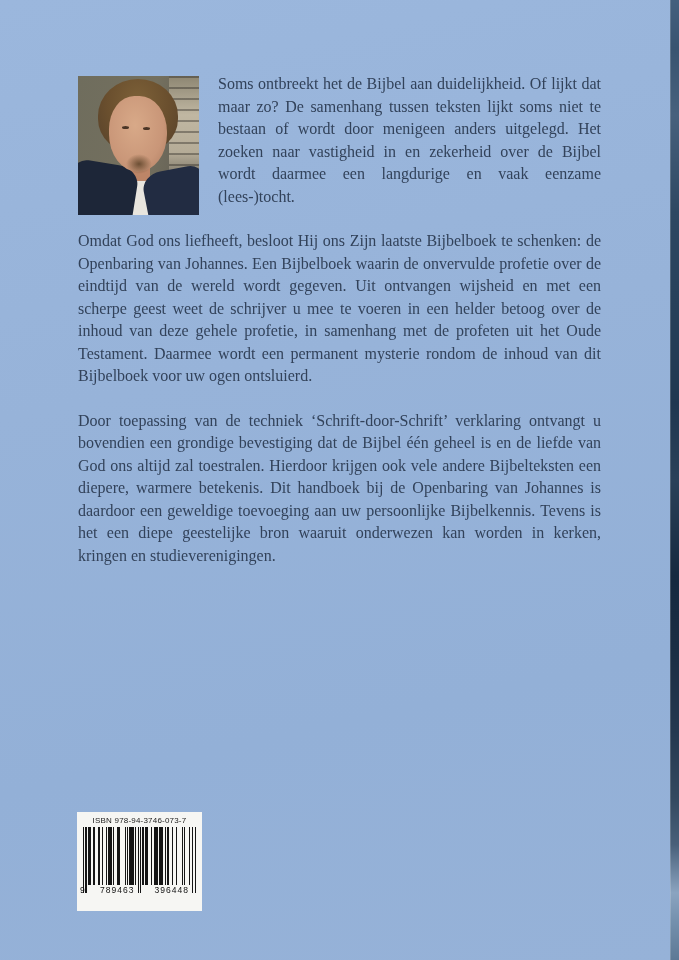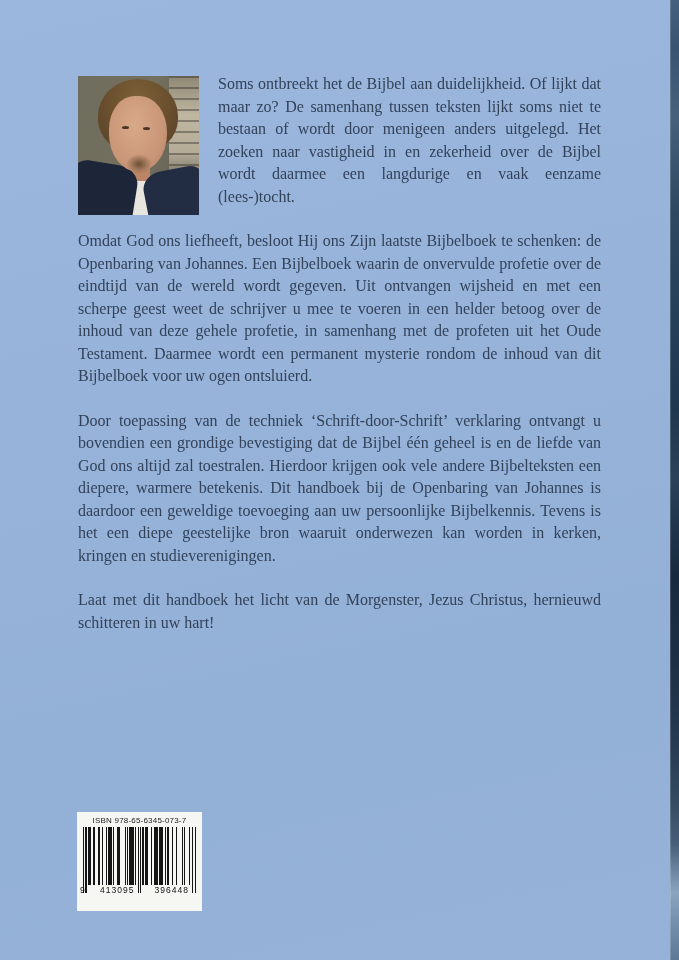--- a/index.html
+++ b/index.html
@@ -108,25 +108,24 @@
         <div class="ph-jacket-l"></div>
         <div class="ph-jacket-r"></div>
         <div class="ph-face"></div>
         <div class="ph-eyes"></div>
         <div class="ph-goatee"></div>
       </div>
       <p>Soms ontbreekt het de Bijbel aan duidelijkheid. Of lijkt dat maar zo? De samenhang tussen teksten lijkt soms niet te bestaan of wordt door menigeen anders uitgelegd. Het zoeken naar vastigheid in en zekerheid over de Bijbel wordt daarmee een langdurige en vaak eenzame (lees-)tocht.</p>
     </div>
     <p>Omdat God ons liefheeft, besloot Hij ons Zijn laatste Bijbelboek te schenken: de Openbaring van Johannes. Een Bijbelboek waarin de onvervulde profetie over de eindtijd van de wereld wordt gegeven. Uit ontvangen wijsheid en met een scherpe geest weet de schrijver u mee te voeren in een helder betoog over de inhoud van deze gehele profetie, in samenhang met de profeten uit het Oude Testament. Daarmee wordt een permanent mysterie rondom de inhoud van dit Bijbelboek voor uw ogen ontsluierd.</p>
     <p>Door toepassing van de techniek ‘Schrift-door-Schrift’ verklaring ontvangt u bovendien een grondige bevestiging dat de Bijbel één geheel is en de liefde van God ons altijd zal toestralen. Hierdoor krijgen ook vele andere Bijbelteksten een diepere, warmere betekenis. Dit handboek bij de Openbaring van Johannes is daardoor een geweldige toevoeging aan uw persoonlijke Bijbelkennis. Tevens is het een diepe geestelijke bron waaruit onderwezen kan worden in kerken, kringen en studieverenigingen.</p>
-    <p>Laat met dit handboek het licht van de Morgenster, Jezus Christus, hernieuwd schitteren in uw hart!</p>
   </div>
 
   <div class="barcode-box">
-    <div class="isbn-label">ISBN 978-65-6345-073-7</div>
+    <div class="isbn-label">ISBN 978-94-3746-073-7</div>
     <div class="bars">
         <span style="width: 1.18947px; height: 66px; background: rgb(21, 21, 21);"></span>
         <span style="width: 1.18947px; height: 66px; background: transparent;"></span>
         <span style="width: 1.18947px; height: 66px; background: rgb(21, 21, 21);"></span>
         <span style="width: 1.18947px; height: 58px; background: transparent;"></span>
         <span style="width: 1.18947px; height: 58px; background: rgb(21, 21, 21);"></span>
         <span style="width: 1.18947px; height: 58px; background: rgb(21, 21, 21);"></span>
         <span style="width: 1.18947px; height: 58px; background: rgb(21, 21, 21);"></span>
         <span style="width: 1.18947px; height: 58px; background: transparent;"></span>
         <span style="width: 1.18947px; height: 58px; background: rgb(21, 21, 21);"></span>
@@ -212,19 +211,19 @@
         <span style="width: 1.18947px; height: 58px; background: transparent;"></span>
         <span style="width: 1.18947px; height: 58px; background: rgb(21, 21, 21);"></span>
         <span style="width: 1.18947px; height: 58px; background: transparent;"></span>
         <span style="width: 1.18947px; height: 58px; background: transparent;"></span>
         <span style="width: 1.18947px; height: 66px; background: rgb(21, 21, 21);"></span>
         <span style="width: 1.18947px; height: 66px; background: transparent;"></span>
         <span style="width: 1.18947px; height: 66px; background: rgb(21, 21, 21);"></span>
       </div>
     <div class="digits">
       <span class="d0">9</span>
-      <span class="d1">413095</span>
+      <span class="d1">789463</span>
       <span class="d2">396448</span>
     </div>
   </div>
 
   <div class="spine"></div>
 </div>
 
 </body></html>

